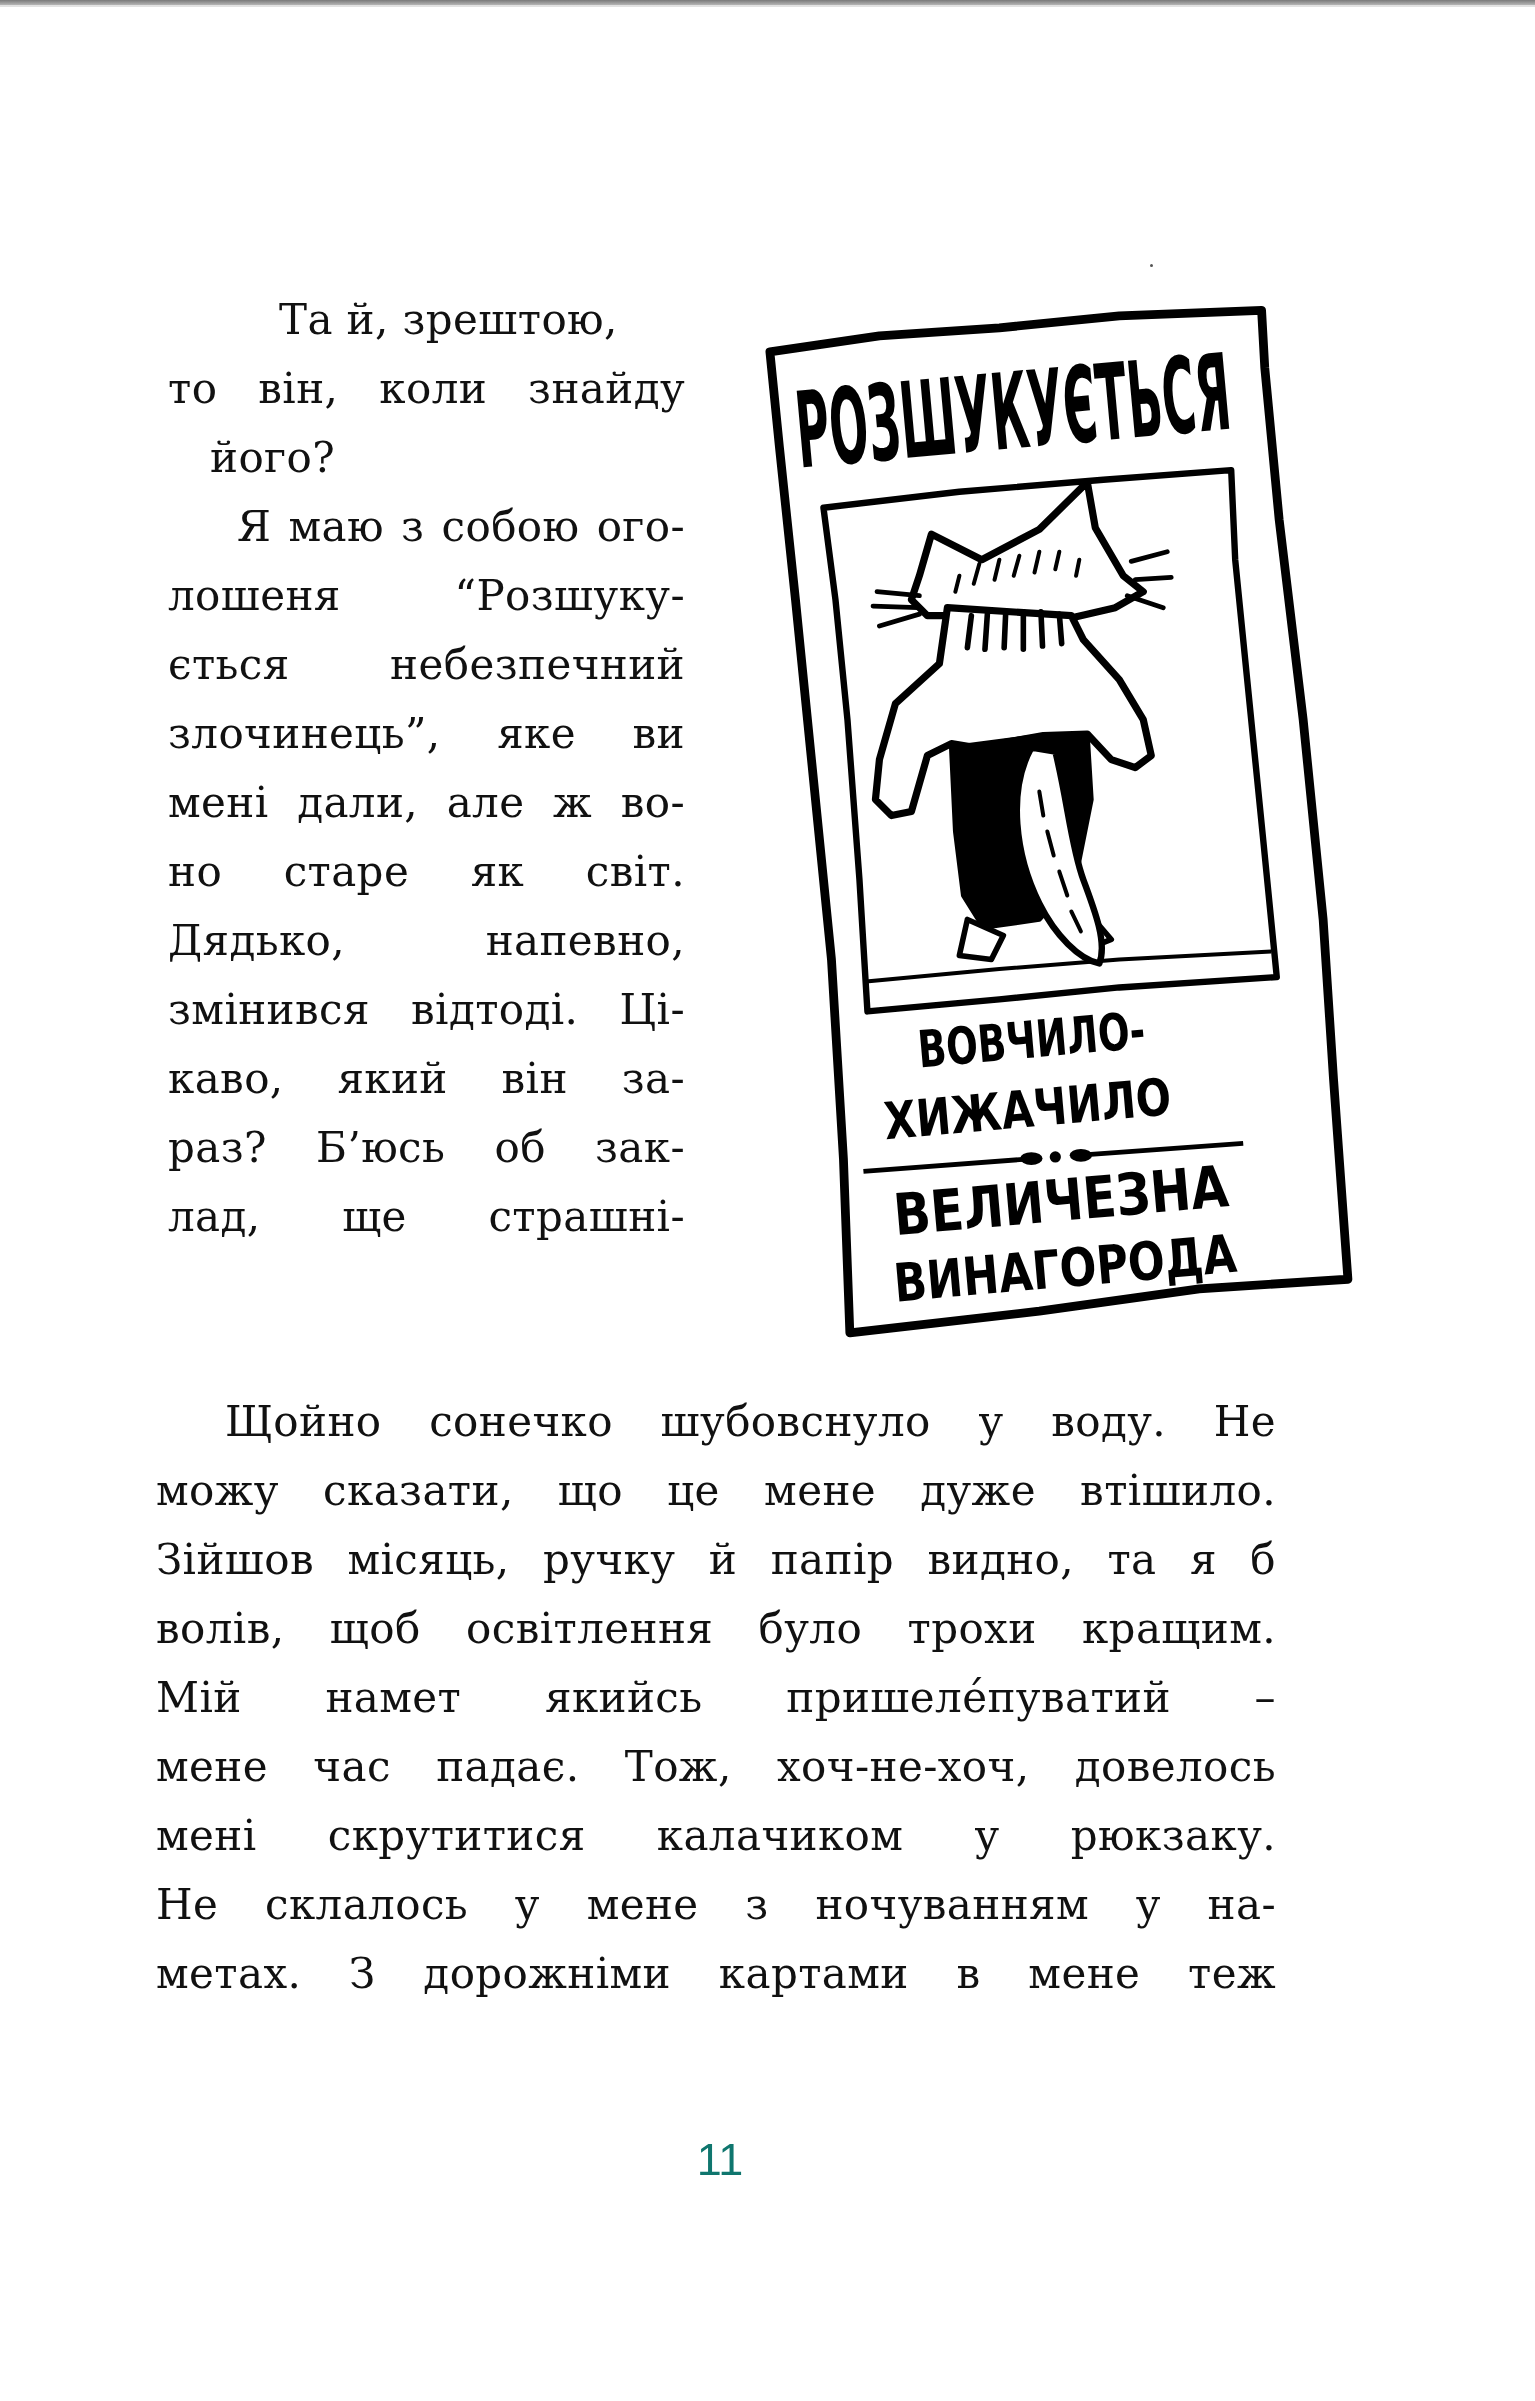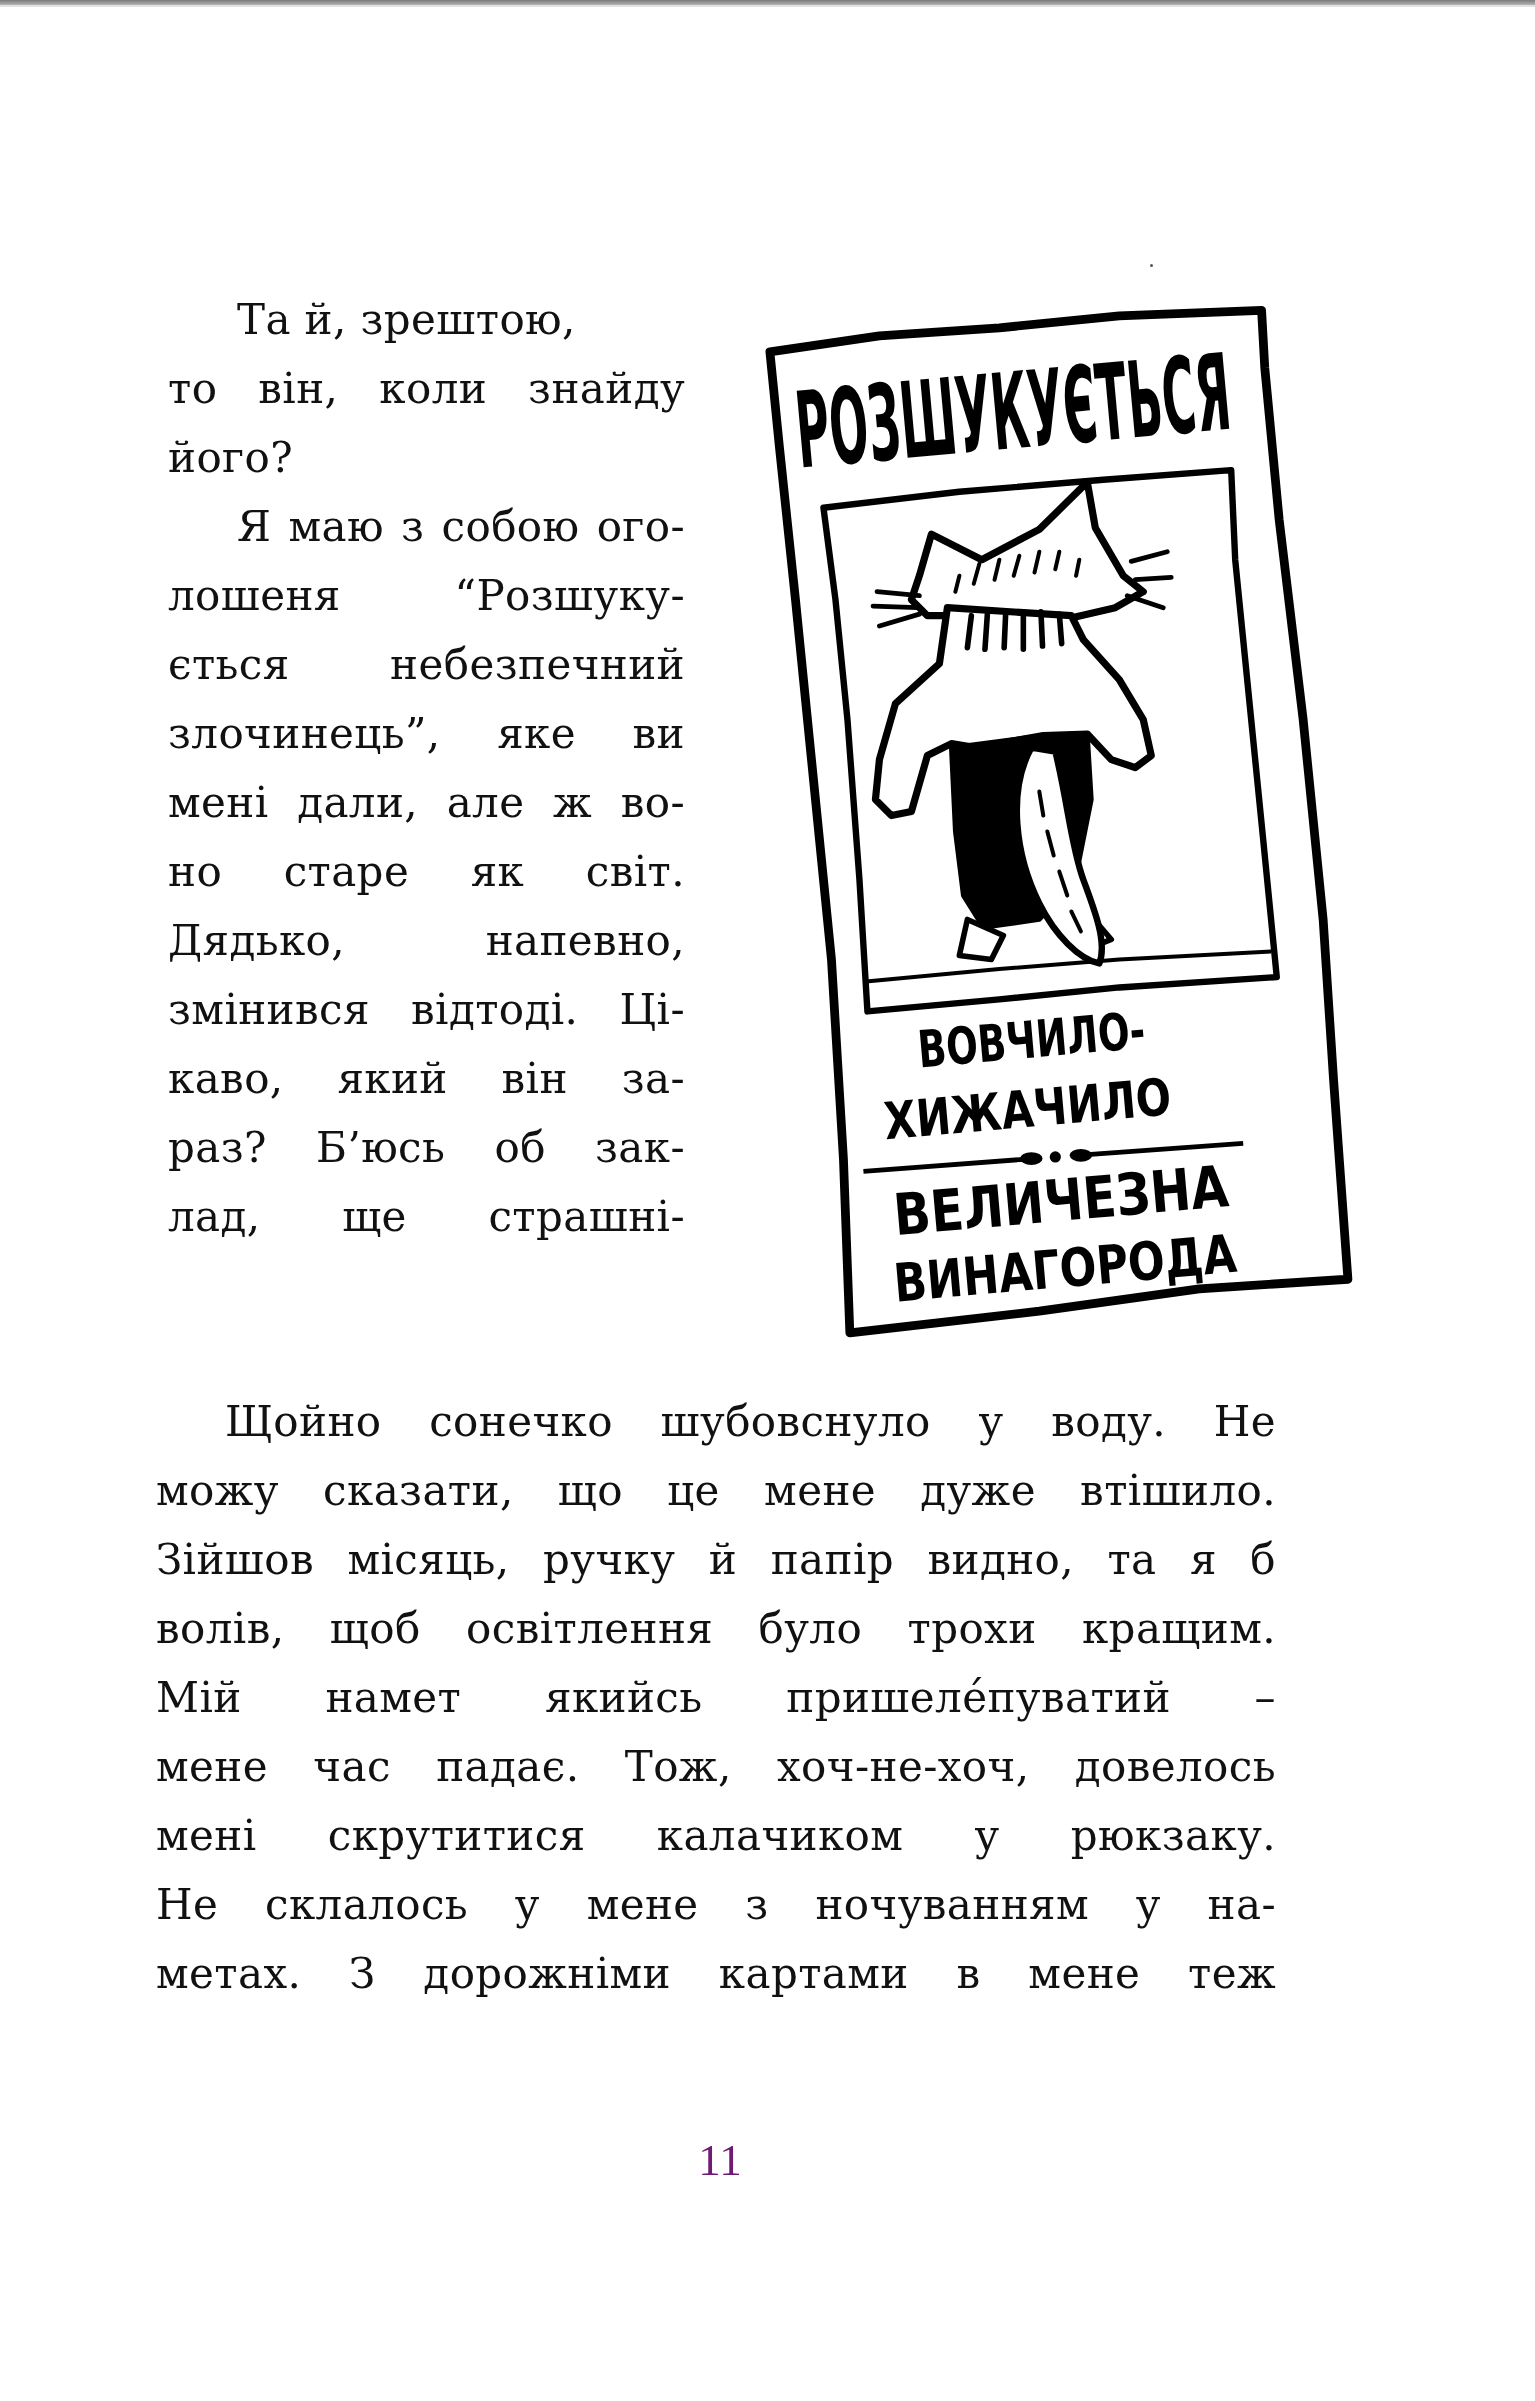--- a/index.html
+++ b/index.html
@@ -9,27 +9,27 @@
   .top-rule-soft { position: absolute; left: 0; top: 4.8px; width: 1535px; height: 2.4px; background: #e2e2e2; }
   .text {
     position: absolute;
     font-family: "DejaVu Serif", "Liberation Serif", serif;
     font-size: 42px;
     color: #111111;
     line-height: 69px;
     letter-spacing: 0.4px;
   }
   .line { display: block; white-space: nowrap; text-align: justify; text-align-last: justify; height: 69px; }
-  .line.last { text-align-last: left; }
+  .line.last { text-align-last: left; margin-left: 42px; }
   .line.indent { padding-left: 69px; }
   #col-narrow { left: 168px; top: 285px; width: 517px; }
   #col-wide { left: 156px; top: 1387px; width: 1120px; }
   .page-number {
     position: absolute; left: 672px; top: 2134px; width: 96px; text-align: center;
-    font-family: Liberation Serif, serif; font-size: 45px; color: #701a75;
+    font-family: Liberation Sans, sans-serif; font-size: 45px; color: #0f766e;
   }
   .poster { position: absolute; left: 0; top: 0; width: 1535px; height: 2401px; pointer-events: none; }
   .poster svg { position: absolute; left: 0; top: 0; }
   .poster-text {
     font-family: "DejaVu Sans", "Liberation Sans", sans-serif;
     font-weight: bold;
     fill: #000;
   }
   .speck { position: absolute; left: 1150px; top: 264px; width: 3.2px; height: 3.2px; border-radius: 1.6px; background: #555; }
 </style>

